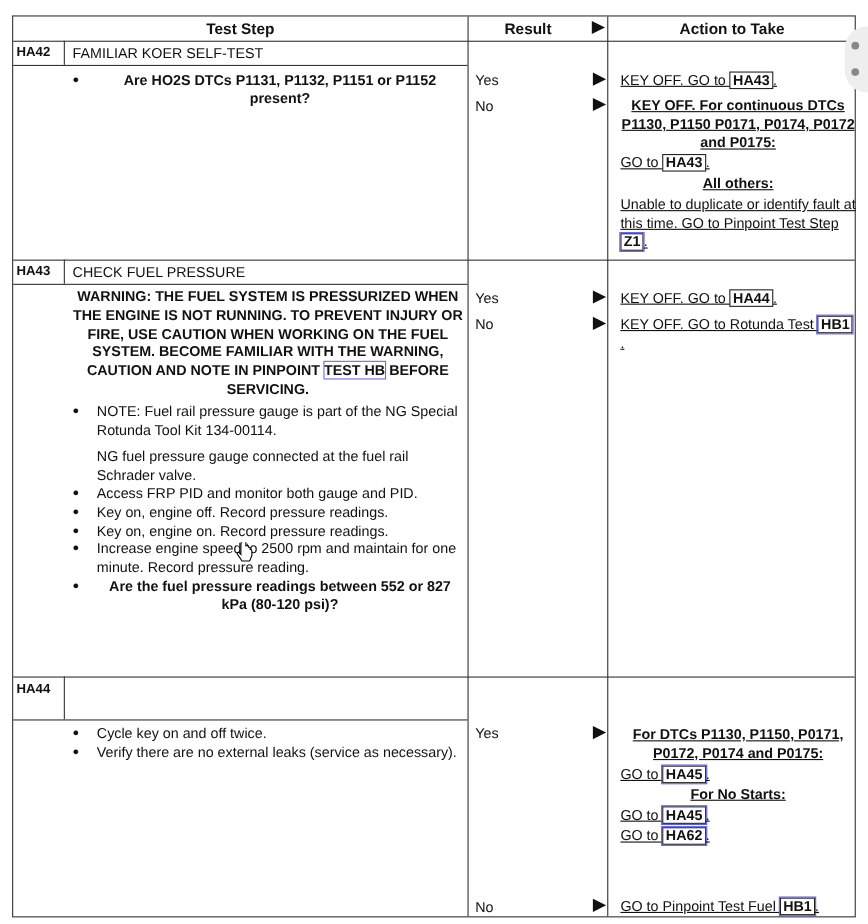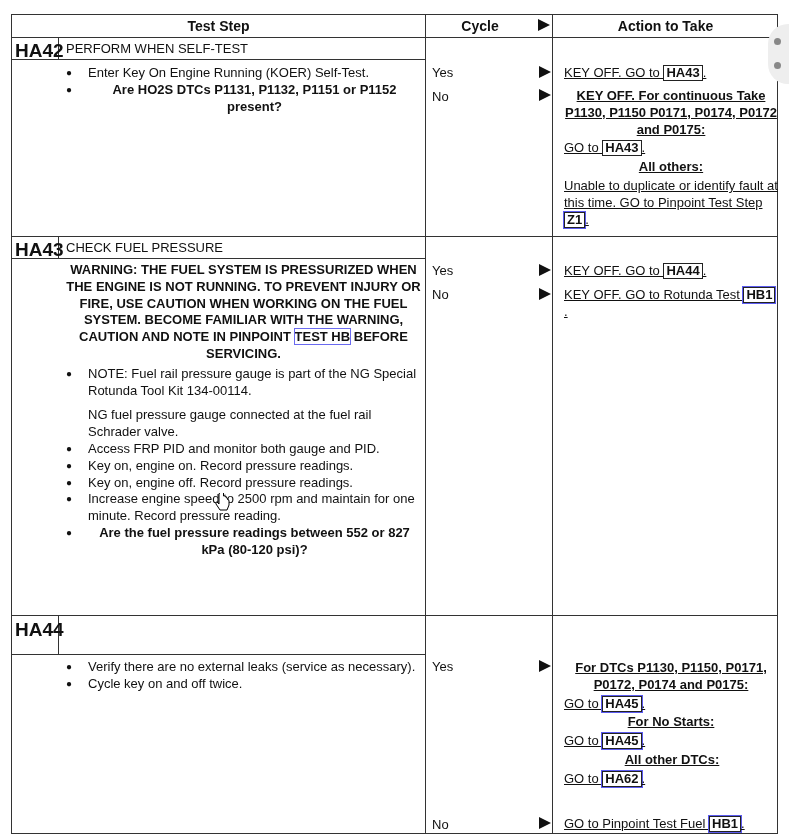--- a/index.html
+++ b/index.html
@@ -8,21 +8,21 @@
   .tbl { position:absolute; left:11px; top:14px; width:767px; height:820px;
          border:1px solid #333; box-sizing:border-box; }
   .vline { position:absolute; top:0; bottom:0; border-left:1px solid #333; }
   .hline { position:absolute; left:0; right:0; border-top:1px solid #333; }
   .hl-partial { position:absolute; border-top:1px solid #333; }
   .hdr { position:absolute; top:0; height:22px; line-height:22px; font-weight:bold;
          font-size:14px; text-align:center; }
   .arrow { position:absolute; width:0; height:0; border-top:6px solid transparent;
            border-bottom:6px solid transparent; border-left:12px solid #111; }
   .stepid { position:absolute; left:0; width:46px; font-weight:bold; padding-left:3px;
-            box-sizing:border-box; font-size:19px; }
+            box-sizing:border-box; font-size:12px; }
   .steptitle { position:absolute; left:54px; font-size:13px; line-height:16px; }
   .body { position:absolute; left:54px; width:355px; font-size:13px; line-height:16.8px; }
   .bl { position:relative; padding-left:22px; }
   .bl::before { content:"\25CF"; position:absolute; left:0; top:0; font-size:10px; }
   .b { font-weight:bold;text-align:center; }
   .res { position:absolute; left:420px; font-size:13px; }
   .act { position:absolute; left:552px; width:214px; font-size:13px; line-height:16.8px;text-decoration:underline; }
   .act p { margin:0 0 2px 0; }
   .ref { display:inline-block; border:1px solid #222; padding:0 2px; font-weight:bold;
          line-height:14px; }
@@ -35,62 +35,61 @@
 </style>
 </head>
 <body>
 
 <div class="tbl">
 
   <div class="vline" style="left:413px"></div>
   <div class="vline" style="left:540px"></div>
 
   <div class="hdr" style="left:0;width:413px">Test Step</div>
-  <div class="hdr" style="left:413px;width:110px">Cycle</div>
+  <div class="hdr" style="left:413px;width:110px">Result</div>
   <div class="arrow" style="left:526px;top:4px"></div>
   <div class="hdr" style="left:540px;width:227px">Action to Take</div>
   <div class="hline" style="top:22px"></div>
 
   <div class="hl-partial" style="top:44px;left:0;width:413px"></div>
   <div class="vline" style="left:46px;top:22px;bottom:auto;height:22px"></div>
   <div class="stepid" style="top:25px">HA42</div>
-  <div class="steptitle" style="top:26px">PERFORM WHEN SELF-TEST</div>
+  <div class="steptitle" style="top:26px">FAMILIAR KOER SELF-TEST</div>
   <div class="body" style="top:50px">
-    <div class="bl">Enter Key On Engine Running (KOER) Self-Test.</div>
     <div class="bl b">Are HO2S DTCs P1131, P1132, P1151 or P1152 present?</div>
   </div>
 
   <div class="res" style="left:420px;top:50px">Yes</div>
   <div class="arrow" style="left:527px;top:51px"></div>
   <div class="act" style="top:50px">
     <span>KEY OFF. GO to </span><span class="ref">HA43</span><span>.</span>
   </div>
 
   <div class="res" style="left:420px;top:74px">No</div>
   <div class="arrow" style="left:527px;top:74px"></div>
   <div class="act" style="top:73px">
-    <p class="b">KEY OFF. For continuous Take P1130, P1150 P0171, P0174, P0172 and P0175:</p>
+    <p class="b">KEY OFF. For continuous DTCs P1130, P1150 P0171, P0174, P0172 and P0175:</p>
     <p><span>GO to </span><span class="ref">HA43</span><span>.</span></p>
     <p class="b">All others:</p>
     <p><span>Unable to duplicate or identify fault at this time. GO to Pinpoint Test Step </span><span class="ref sel">Z1</span><span>.</span></p>
   </div>
 
   <div class="hline" style="top:221px"></div>
 
   <div class="hl-partial" style="top:243px;left:0;width:413px"></div>
   <div class="vline" style="left:46px;top:221px;bottom:auto;height:22px"></div>
   <div class="stepid" style="top:224px">HA43</div>
   <div class="steptitle" style="top:225px">CHECK FUEL PRESSURE</div>
   <div class="body" style="top:247px">
     <div class="b"><span>WARNING: THE FUEL SYSTEM IS PRESSURIZED WHEN THE ENGINE IS NOT RUNNING. TO PREVENT INJURY OR FIRE, USE CAUTION WHEN WORKING ON THE FUEL SYSTEM. BECOME FAMILIAR WITH THE WARNING, CAUTION AND NOTE IN PINPOINT </span><span class="hilite">TEST HB</span><span> BEFORE SERVICING.</span></div>
     <div class="bl" style="margin-top:3px">NOTE: Fuel rail pressure gauge is part of the NG Special Rotunda Tool Kit 134-00114.</div>
     <div style="padding-left:22px;margin-top:8px">NG fuel pressure gauge connected at the fuel rail Schrader valve.</div>
     <div class="bl">Access FRP PID and monitor both gauge and PID.</div>
+    <div class="bl">Key on, engine off. Record pressure readings.</div>
     <div class="bl">Key on, engine on. Record pressure readings.</div>
-    <div class="bl">Key on, engine off. Record pressure readings.</div>
     <div class="bl">Increase engine speed to 2500 rpm and maintain for one minute. Record pressure reading.</div>
     <div class="bl b">Are the fuel pressure readings between 552 or 827 kPa (80-120 psi)?</div>
   </div>
 
   <div class="res" style="left:420px;top:248px">Yes</div>
   <div class="arrow" style="left:527px;top:249px"></div>
   <div class="act" style="top:248px">
     <span>KEY OFF. GO to </span><span class="ref">HA44</span><span>.</span>
   </div>
   <div class="res" style="left:420px;top:272px">No</div>
@@ -98,32 +97,31 @@
   <div class="act" style="top:272px">
     <span>KEY OFF. GO to Rotunda Test </span><span class="ref sel">HB1</span><span>.</span>
   </div>
 
   <div class="hline" style="top:600px"></div>
 
   <div class="hl-partial" style="top:639px;left:0;width:413px"></div>
   <div class="vline" style="left:46px;top:600px;bottom:auto;height:39px"></div>
   <div class="stepid" style="top:604px">HA44</div>
   <div class="body" style="top:644px">
+    <div class="bl">Cycle key on and off twice.</div>
     <div class="bl">Verify there are no external leaks (service as necessary).</div>
-    <div class="bl">Cycle key on and off twice.</div>
   </div>
 
   <div class="res" style="left:420px;top:644px">Yes</div>
   <div class="arrow" style="left:527px;top:645px"></div>
   <div class="act" style="top:645px">
     <p class="b">For DTCs P1130, P1150, P0171, P0172, P0174 and P0175:</p>
     <p><span>GO to </span><span class="ref sel">HA45</span><span>.</span></p>
     <p class="b">For No Starts:</p>
     <p><span>GO to </span><span class="ref sel">HA45</span><span>.</span></p>
-    <p class="b" style="padding-left:2px">All other DTCs:</p>
     <p><span>GO to </span><span class="ref sel">HA62</span><span>.</span></p>
   </div>
 
   <div class="res" style="left:420px;top:802px">No</div>
   <div class="arrow" style="left:527px;top:802px"></div>
   <div class="act" style="top:801px">
     <span>GO to Pinpoint Test Fuel </span><span class="ref sel">HB1</span><span>.</span>
   </div>
 </div>
 

